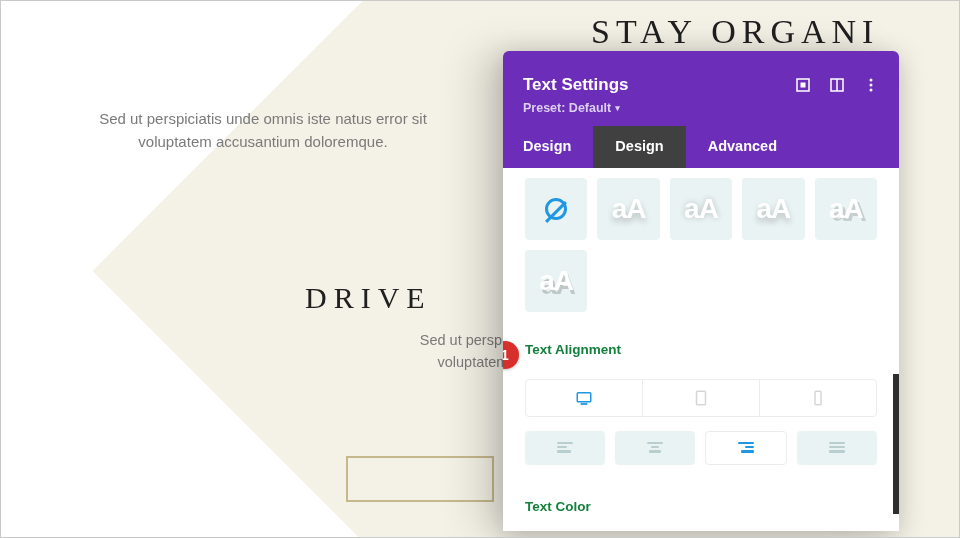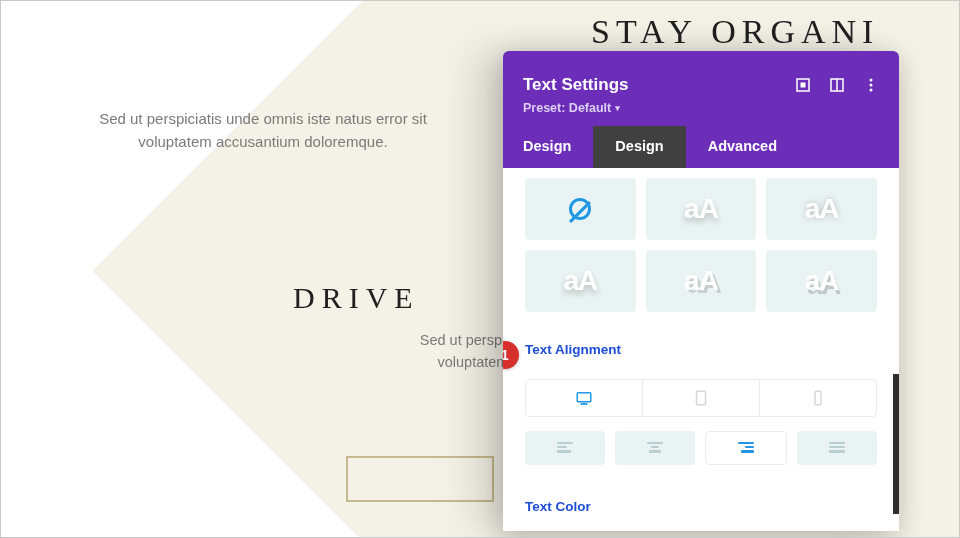--- a/index.html
+++ b/index.html
@@ -38,21 +38,21 @@
     font-family: Georgia, "Times New Roman", serif;
     font-weight: 400;
     letter-spacing: 6px;
     color: #202020;
     font-size: 34px;
     white-space: nowrap;
   }
 
   .heading-mid {
     position: absolute;
-    left: 292px; top: 280px;
+    left: 304px; top: 280px;
     font-family: Georgia, "Times New Roman", serif;
     font-weight: 400;
     letter-spacing: 7px;
     color: #202020;
     font-size: 30px;
   }
 
   .paragraph-mid {
     position: absolute;
     left: 298px; top: 328px;
@@ -117,25 +117,25 @@
   .panel-body::-webkit-scrollbar { width: 10px; }
   .panel-body::-webkit-scrollbar-thumb { background: #2e2e2e; border-radius: 4px; }
   .panel-scroll-ind {
     position: absolute;
     right: 0; top: 206px;
     width: 6px; height: 140px;
     background: #2e2e2e;
   }
 
   .section { padding: 12px 22px 6px 22px; }
-  .section-label { font-size: 13.5px; color: #1d4ed8; font-weight: 600; margin: 8px 0 12px 0; }
+  .section-label { font-size: 13.5px; color: #15803d; font-weight: 600; margin: 8px 0 12px 0; }
 
   .style-grid {
     display: grid;
-    grid-template-columns: repeat(3, 1fr);
+    grid-template-columns: repeat(5, 1fr);
     gap: 10px;
     padding: 0 22px 10px 22px;
   }
   .style-tile {
     height: 62px;
     background: #eaf3f3;
     border-radius: 4px;
     display: flex; align-items: center; justify-content: center;
     position: relative;
     cursor: pointer;

